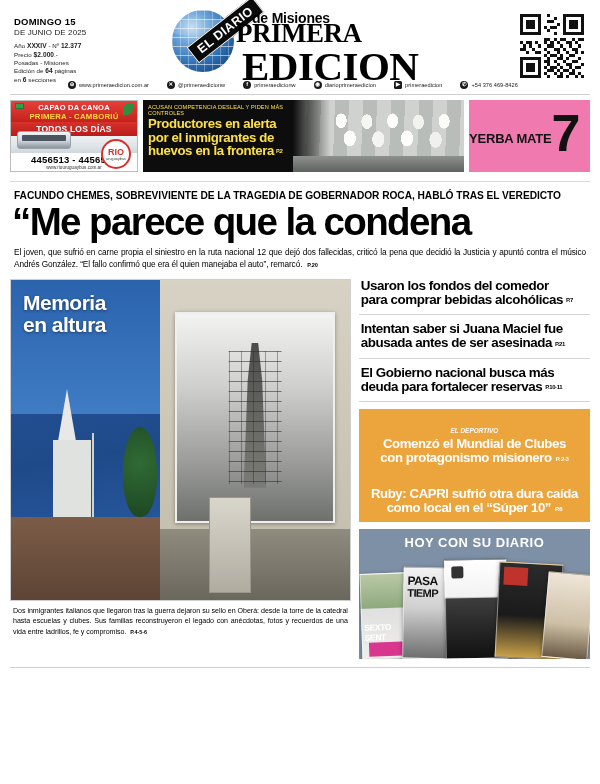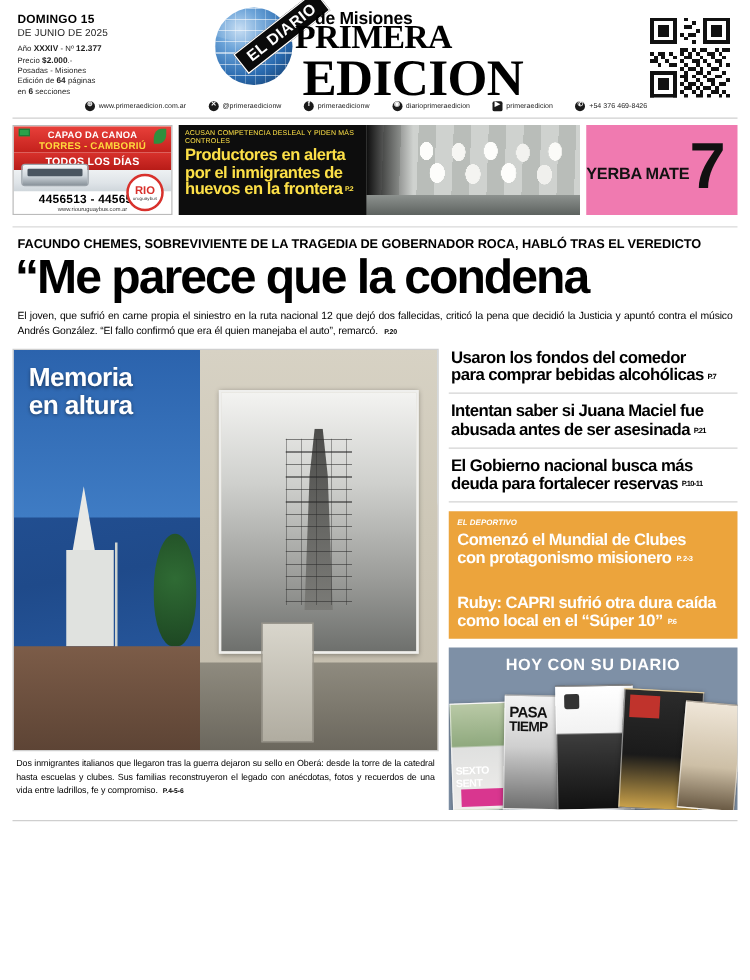--- a/index.html
+++ b/index.html
@@ -6,21 +6,21 @@
   html, body {
     width: 600px; height: 784px;
     background: #ffffff;
     font-family: "Liberation Sans", sans-serif;
     color: #000;
     overflow: hidden;
   }
   .page { position: relative; width: 600px; height: 784px; padding: 0 10px; }
 
   
-  .masthead { display: flex; align-items: flex-end; height: 78px; padding-top: 8px; }
+  .masthead { display: flex; align-items: center; height: 78px; padding-top: 8px; }
   .dateblock { width: 120px; padding-left: 4px; padding-top: 14px; line-height: 1.28; }
   .dateblock .d1 { font-size: 9.5px; font-weight: bold; letter-spacing: .2px; }
   .dateblock .d2 { font-size: 8px; color: #222; letter-spacing: .1px; margin-bottom: 4px; }
   .dateblock .d3 { font-size: 6.2px; color: #222; letter-spacing: .05px; }
   .dateblock .d3 b { font-size: 6.6px; }
 
   .logowrap { flex: 1; position: relative; height: 78px; display: flex; justify-content: center; }
   .logo { position: relative; width: 330px; height: 76px; }
   .globe {
     position: absolute; left: 12px; top: 6px; width: 62px; height: 62px; border-radius: 50%;
@@ -249,21 +249,21 @@
 
   
   .ritem { padding: 0 2px 7px 2px; border-bottom: 1px solid #d4d4d4; margin-bottom: 7px; }
   .ritem:first-child { padding-top: 0; }
   .ritem h3 {
     font-size: 13.4px; font-weight: bold; line-height: 1.06; letter-spacing: -.45px;
   }
   .ritem .pg { font-size: 6px; font-weight: bold; margin-left: 3px; vertical-align: 1.5px; }
 
   .sports {
-    background: #eca43c; padding: 6px 7px 7px 7px; color: #fff; margin-bottom: 7px;
+    background: #eca43c; padding: 18px 7px 7px 7px; color: #fff; margin-bottom: 7px; text-align: center;
   }
   .sports .lab {
     font-size: 6.3px; font-weight: bold; font-style: italic; letter-spacing: .1px;
     margin-bottom: 3px;
   }
   .sports h3 { font-size: 13.2px; font-weight: bold; line-height: 1.07; letter-spacing: -.4px; }
   .sports .s2 { margin-top: 22px; }
   .sports .pg { font-size: 6px; font-weight: bold; margin-left: 4px; vertical-align: 1.5px; }
 
   .hoy {
@@ -457,21 +457,21 @@
     </div>
   </div>
 
   <div class="adstrip">
 
     <div class="ad-bus">
       <div class="flag"></div>
       <div class="leaf"></div>
       <div class="top">
         <div>CAPAO DA CANOA</div>
-        <div class="l2">TORRES - CAMBORIÚ</div>
+        <div class="l2">PRIMERA - CAMBORIÚ</div>
       </div>
       <div class="mid">TODOS LOS DÍAS</div>
       <div class="pic">
         <div class="bus"></div>
         <div class="rio">
           <span>RIO</span>
           <small>uruguaybus</small>
         </div>
       </div>
       <div class="phone">4456513 - 4456518</div>

